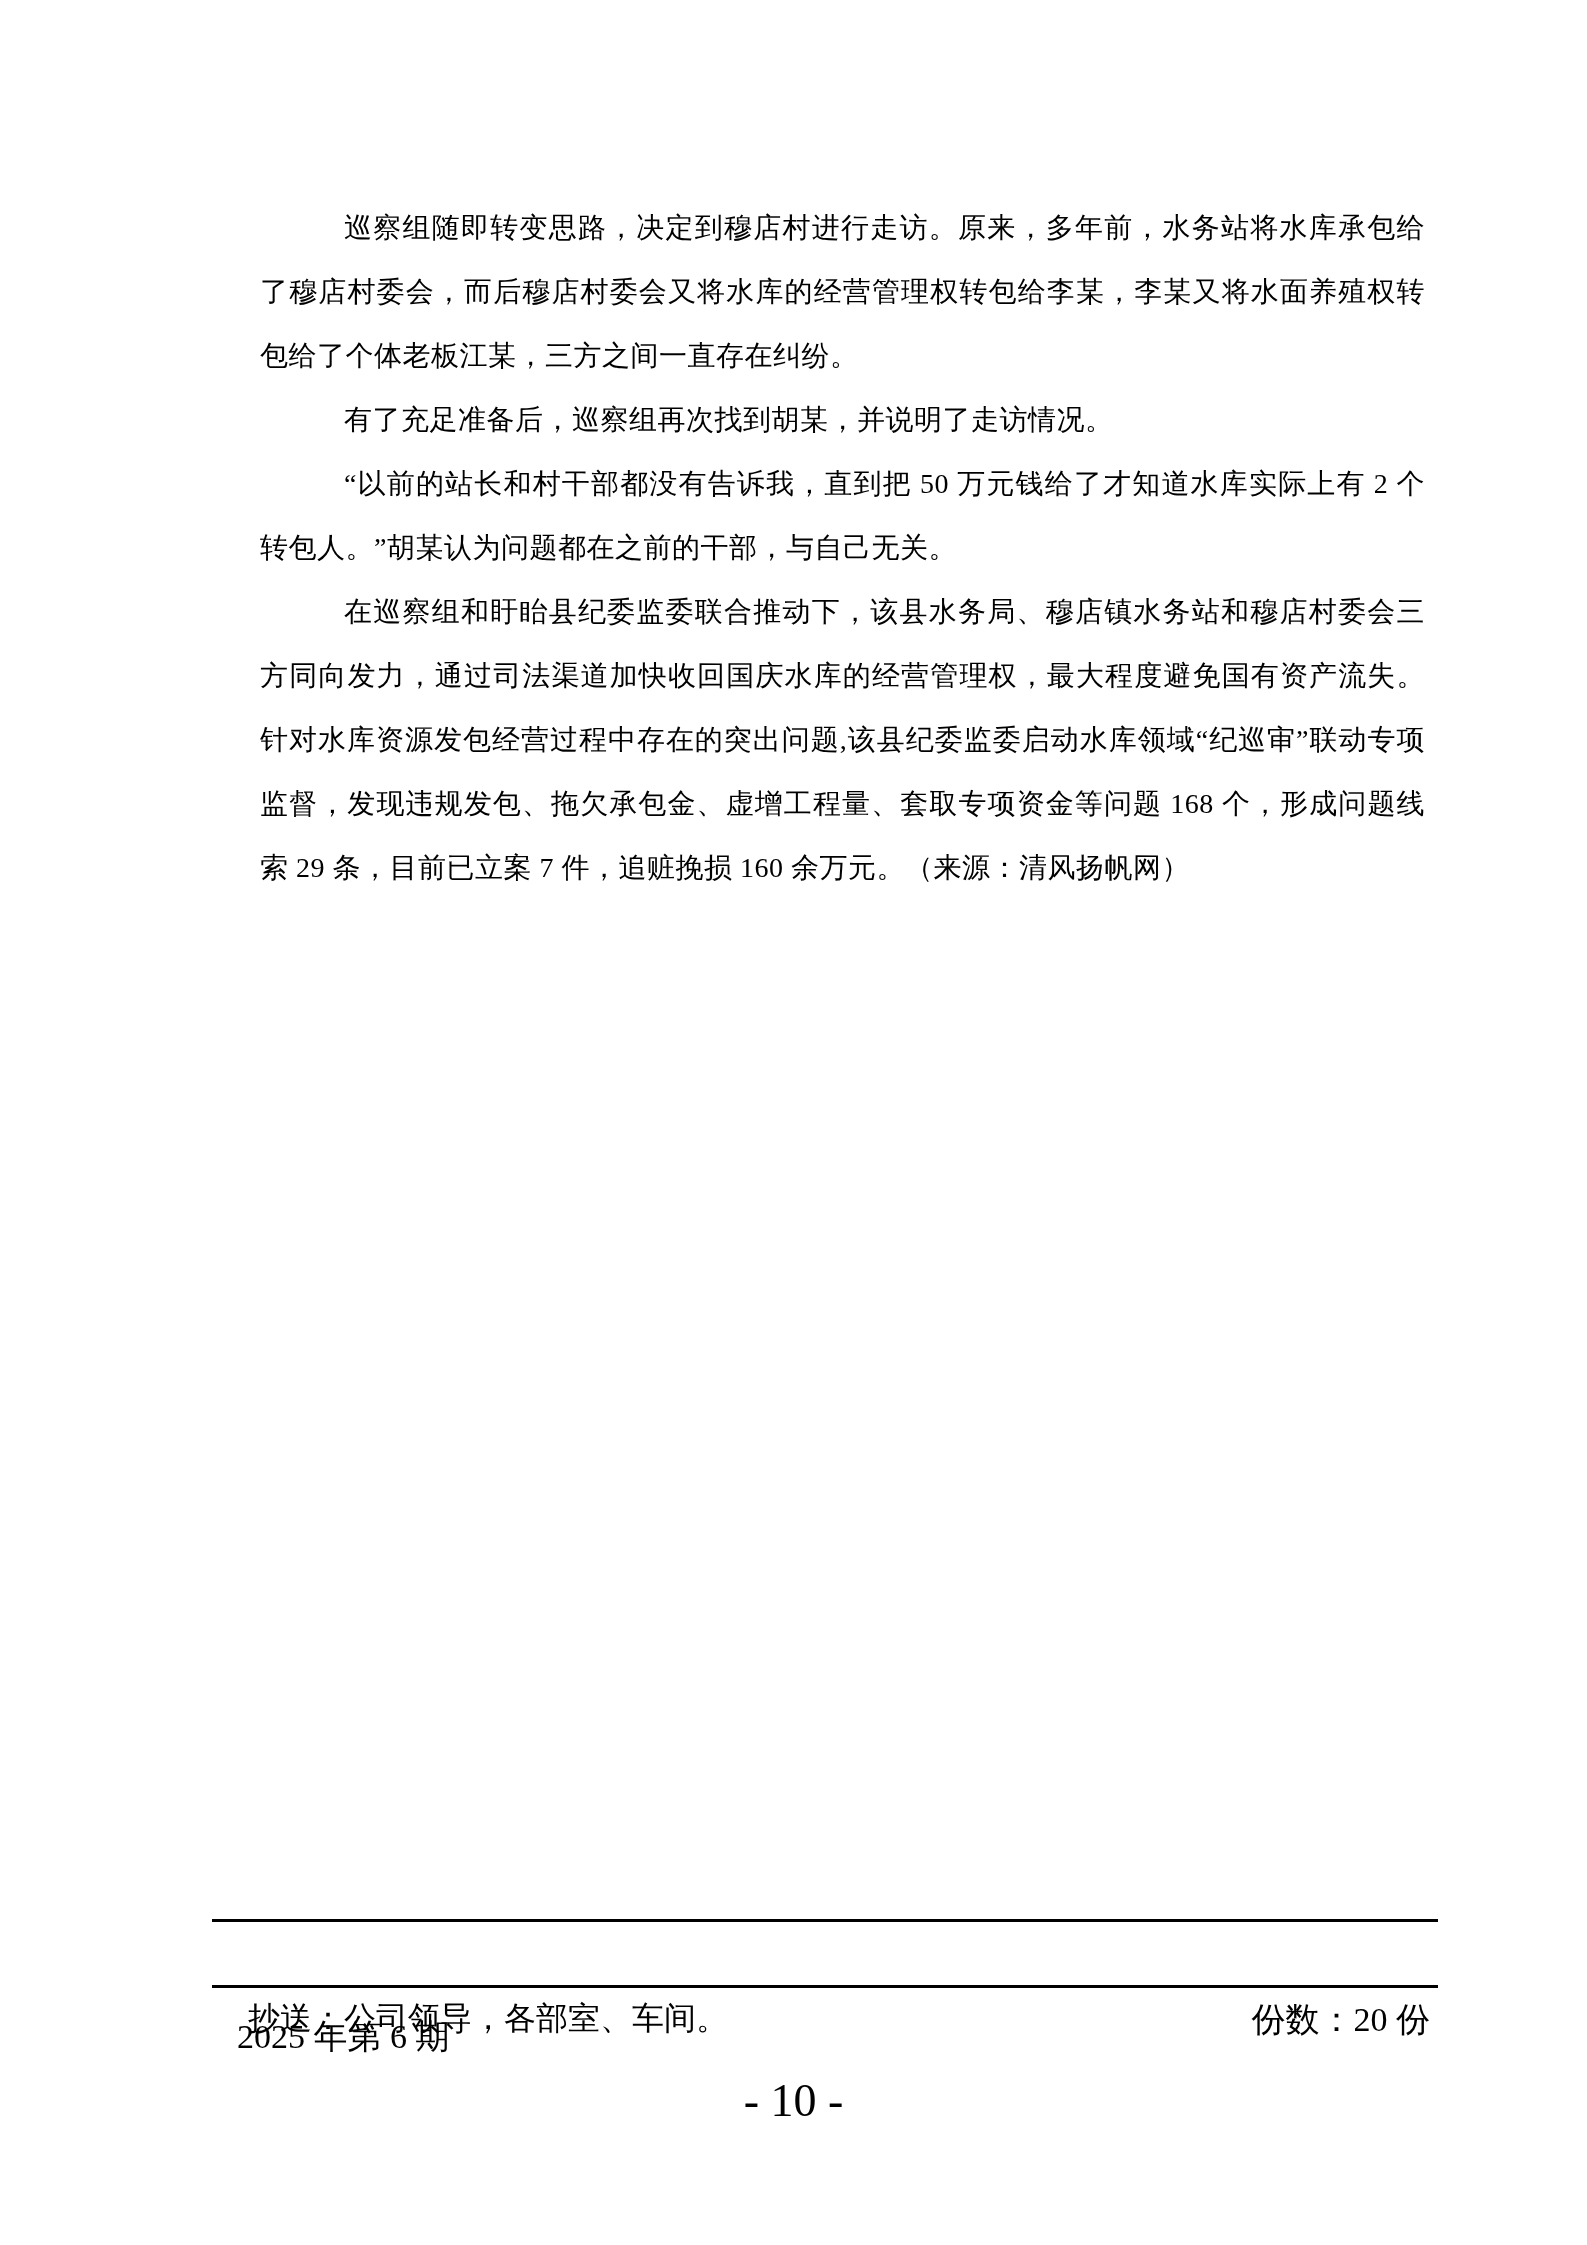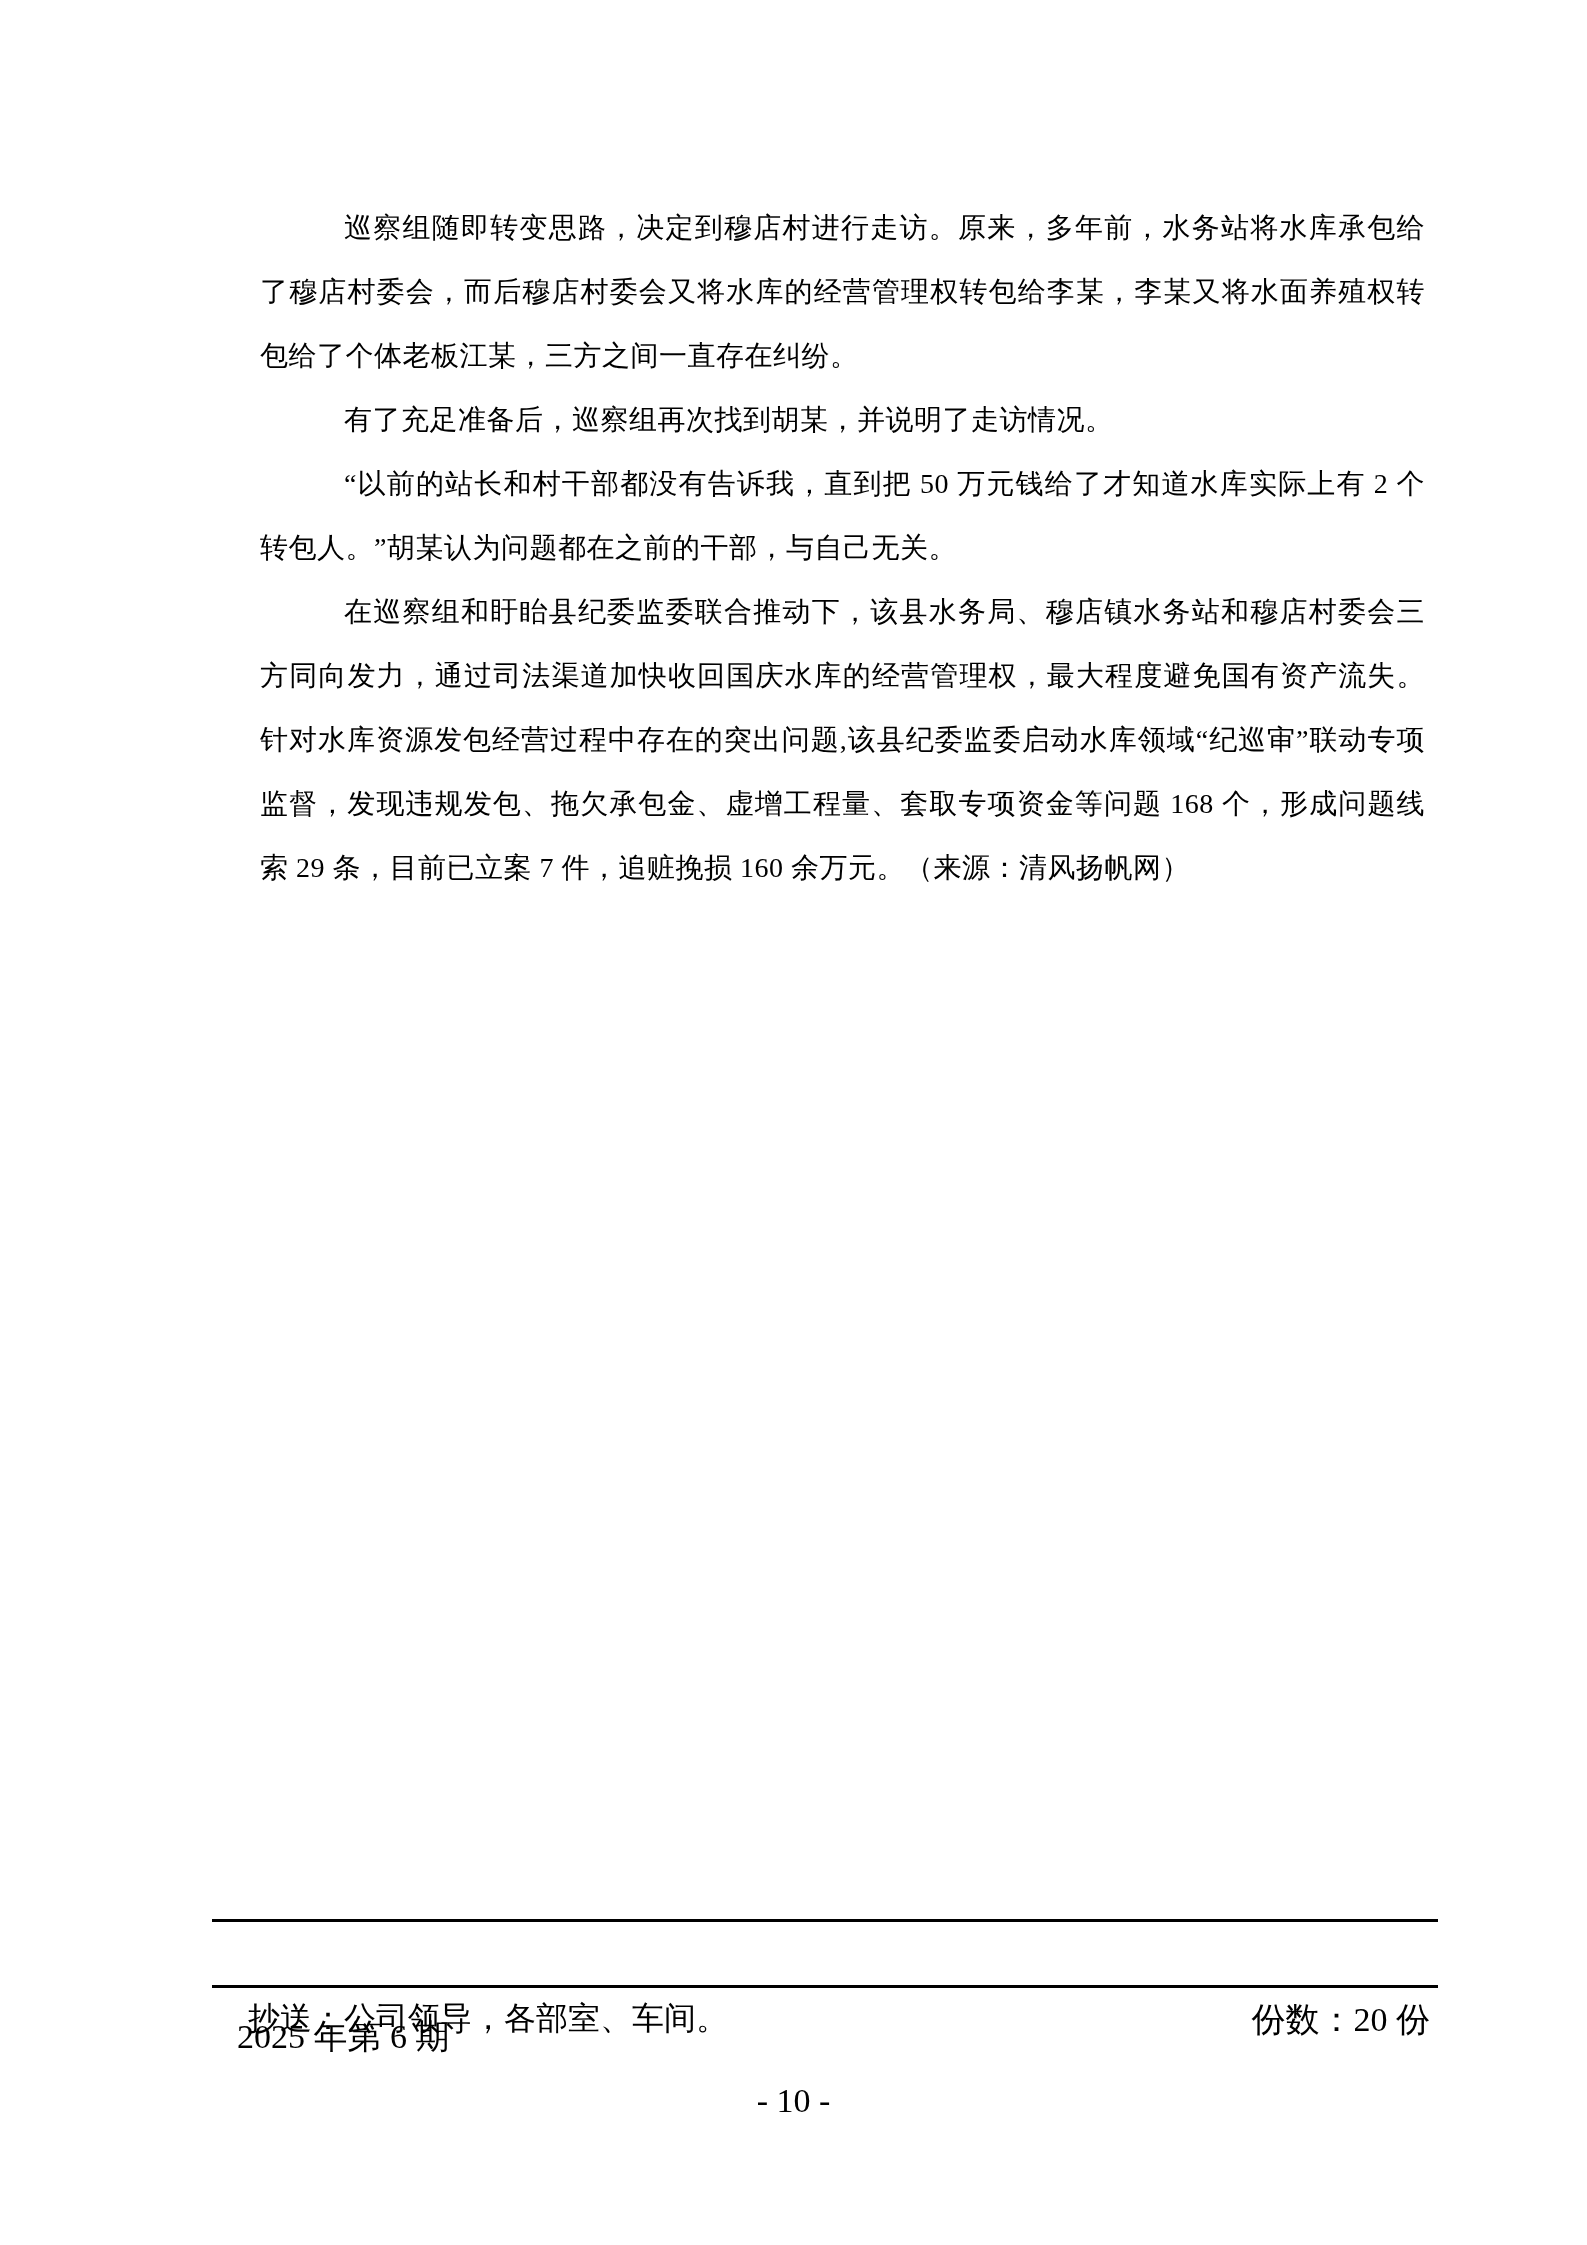--- a/index.html
+++ b/index.html
@@ -70,21 +70,21 @@
     right: 8px;
     top: 0;
     white-space: nowrap;
   }
   .page-number {
     position: absolute;
     left: 0;
     top: 2080px;
     width: 100%;
     text-align: center;
-    font-size: 34px;
+    font-size: 46px;
     line-height: 42px;
   }
 </style>
 </head>
 <body>
 
 <div class="page">
 
   <div class="doc-body">
     <p>巡察组随即转变思路，决定到穆店村进行走访。原来，多年前，水务站将水库承包给了穆店村委会，而后穆店村委会又将水库的经营管理权转包给李某，李某又将水面养殖权转包给了个体老板江某，三方之间一直存在纠纷。</p>

